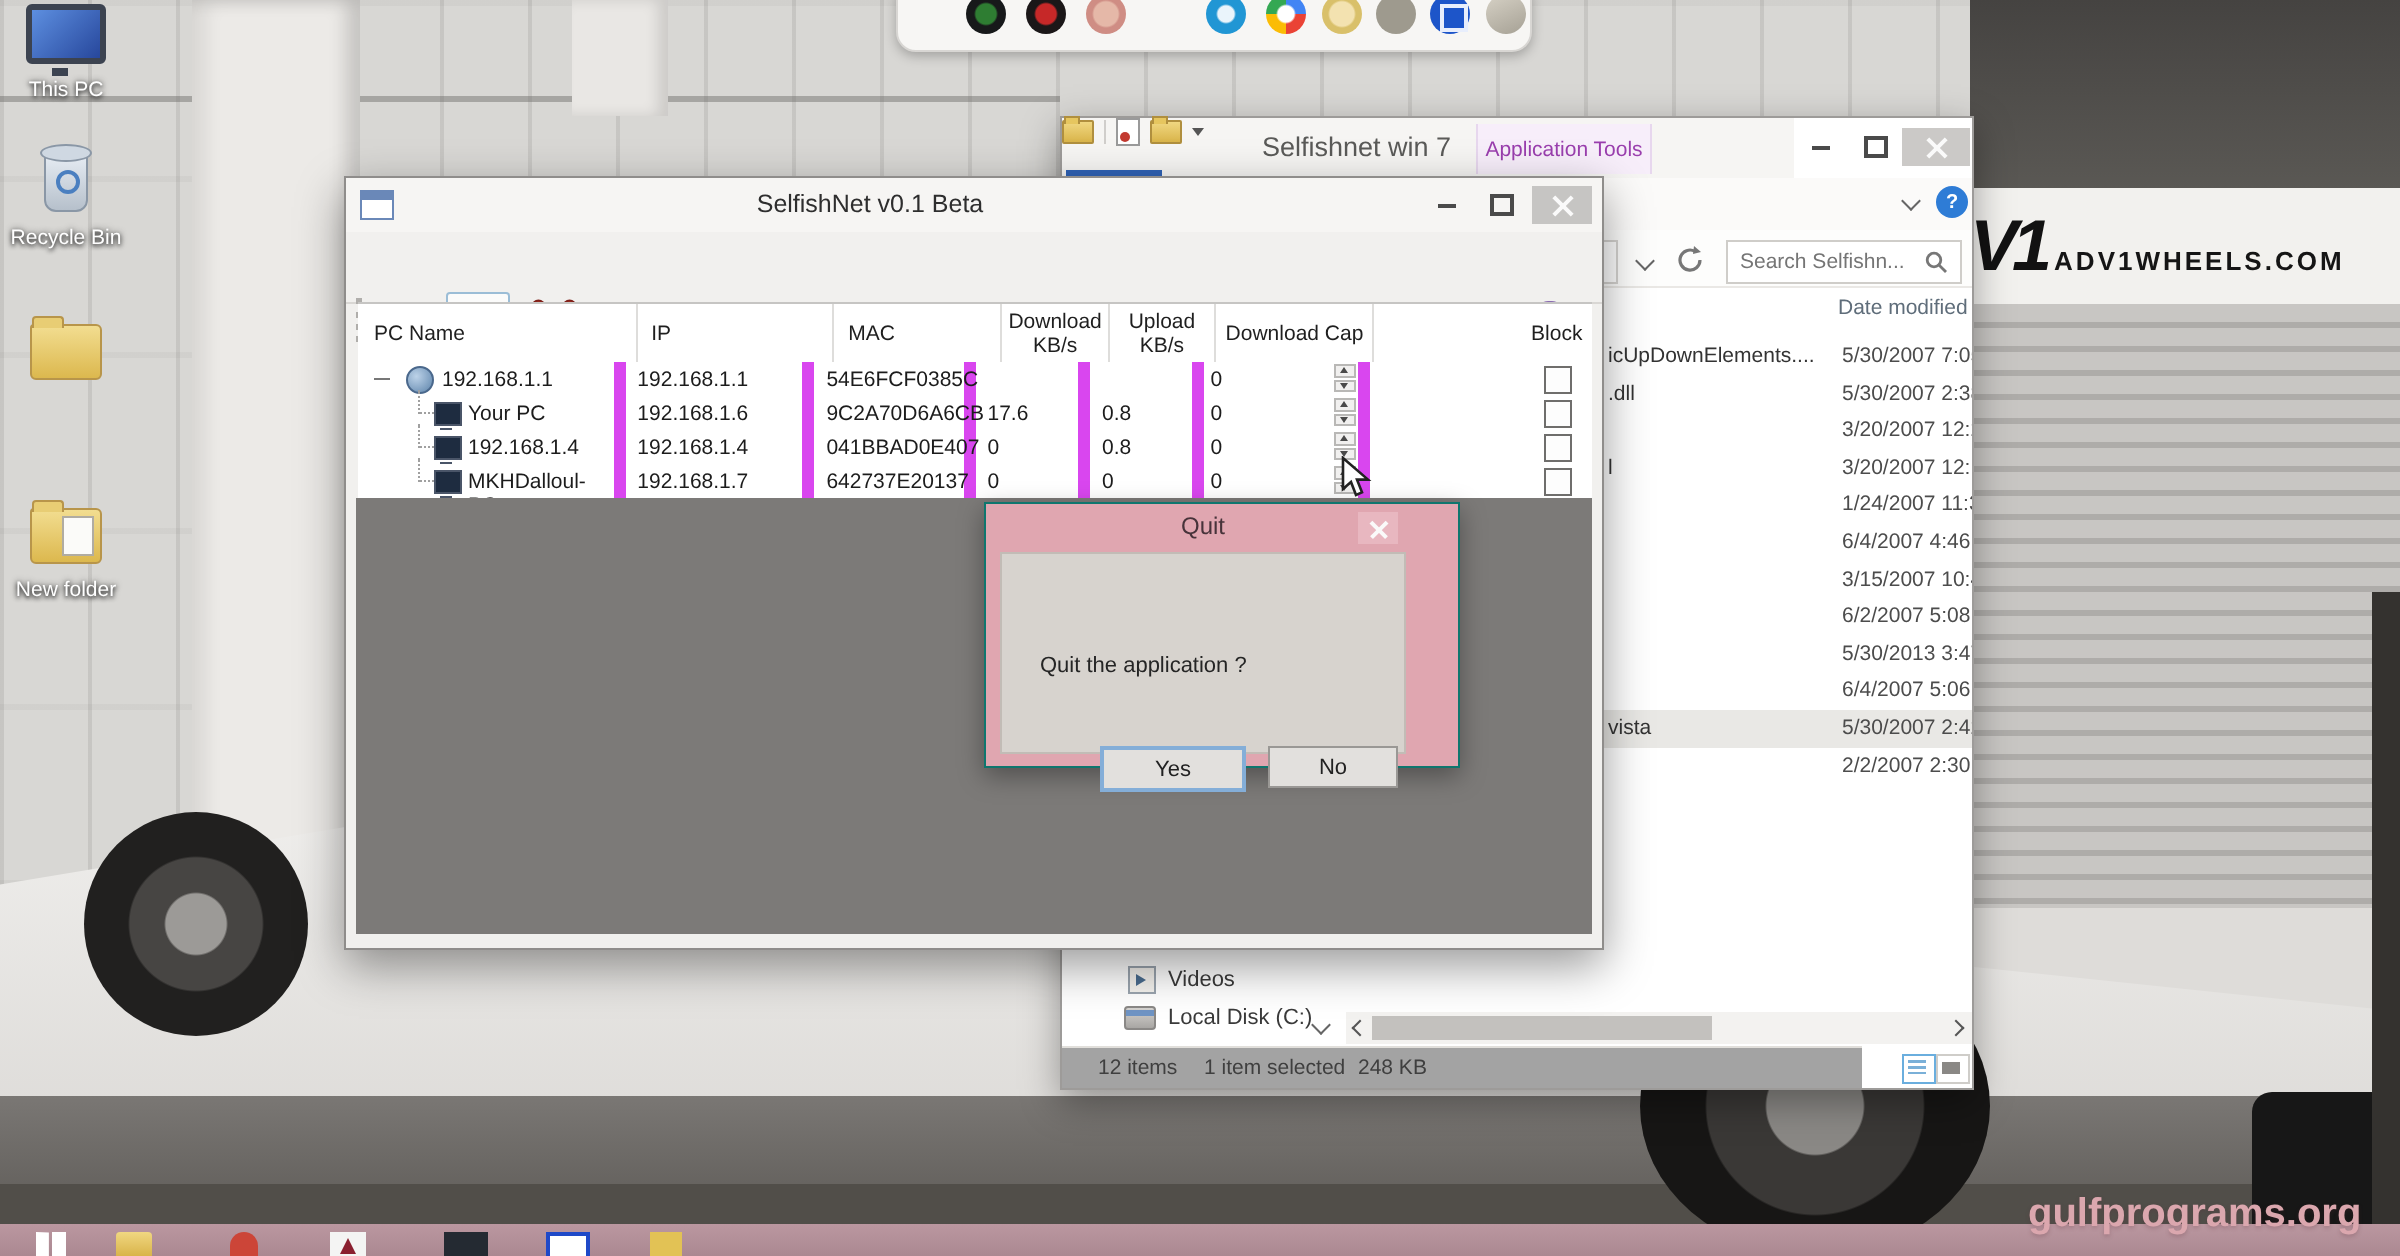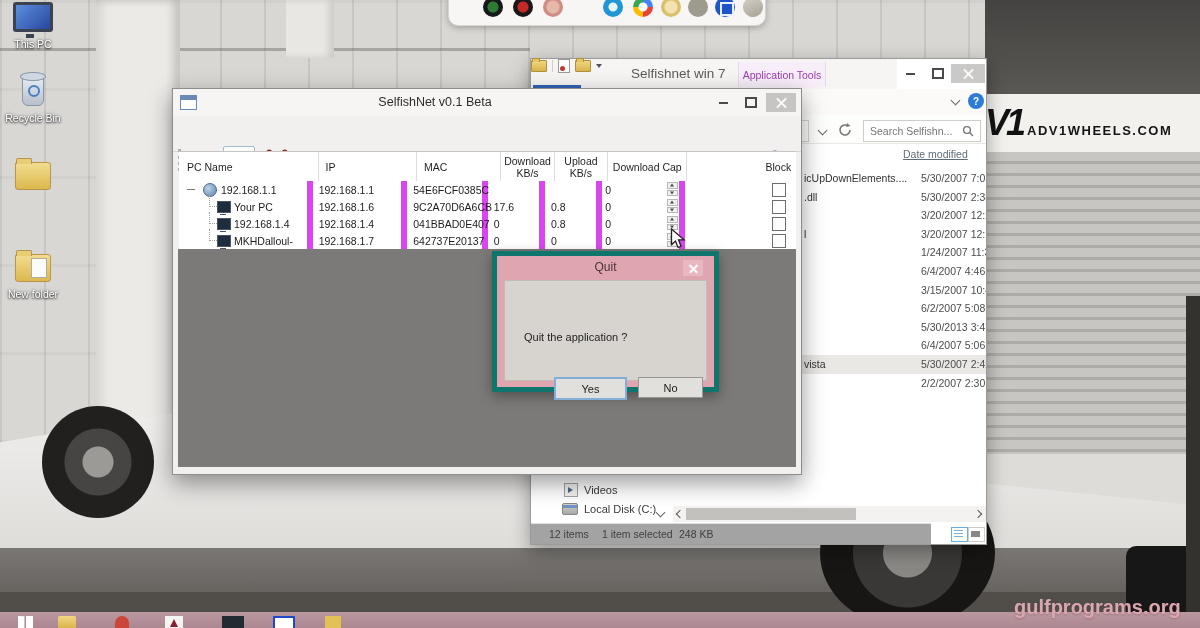--- a/index.html
+++ b/index.html
@@ -105,21 +105,21 @@
   .ex-btn{top:5px;width:26px;height:19px;display:flex;align-items:center;justify-content:center;}
   .ex-close{background:#cbc9c7;}
   .ex-ribbonrow{left:0;top:30px;width:455px;height:26px;background:#fbfaf9;border-bottom:1px solid #e6e4e1;}
   .help-circle{left:437px;top:34px;width:16px;height:16px;border-radius:50%;background:#2e7cd6;color:#fff;
     font-size:10px;font-weight:bold;display:flex;align-items:center;justify-content:center;}
   .ex-addrrow{left:0;top:56px;width:455px;height:28px;border-bottom:1px solid #eae8e5;background:#fdfdfc;}
   .addr-box{left:8px;top:61px;width:268px;height:20px;border:1px solid #d6d4d1;background:#fff;}
   .search-box{left:332px;top:61px;width:116px;height:20px;border:1px solid #cfcdc9;background:#fff;display:flex;align-items:center;}
   .search-box input{border:none;outline:none;width:92px;font-size:10.5px;color:#555;padding:0 0 0 6px;
     font-family:"Liberation Sans",sans-serif;background:transparent;}
-  .ex-col-header{left:372px;top:89px;font-size:10.5px;color:#5f6d7a;text-decoration:underline;}
+  .ex-col-header{left:388px;top:89px;font-size:10.5px;color:#5f6d7a;}
   .ex-list{left:270px;top:110px;width:185px;}
   .ex-row{height:18.6px;position:relative;font-size:10.5px;overflow:hidden;}
   .ex-row .fn{position:absolute;left:3px;top:3px;color:#333;white-space:nowrap;}
   .ex-row .fd{position:absolute;left:120px;top:3px;color:#4c4c4c;white-space:nowrap;}
   .ex-row.hl{background:#e9e8e5;}
   .ex-side-item{display:flex;align-items:center;gap:6px;font-size:11px;color:#3a3a3a;}
   .ic-video{display:inline-block;width:12px;height:12px;background:#f4f2ee;border:1px solid #9aa4ae;position:relative;}
   .ic-video::after{content:"";position:absolute;left:3px;top:3px;width:0;height:0;border-left:5px solid #4a6c8e;
     border-top:3px solid transparent;border-bottom:3px solid transparent;}
   .ic-disk{display:inline-block;width:14px;height:10px;background:linear-gradient(180deg,#d6d4d1,#a8a6a3);
@@ -172,22 +172,22 @@
   .spin i{flex:1;background:#f1f0ef;border:1px solid #b9b8b6;position:relative;}
   .spin i::after{content:"";position:absolute;left:50%;top:50%;transform:translate(-50%,-50%);
     border-left:2.5px solid transparent;border-right:2.5px solid transparent;}
   .spin .su::after{border-bottom:3px solid #4a4a4a;}
   .spin .sd::after{border-top:3px solid #4a4a4a;}
   .cbx{width:12px;height:12px;border:1px solid #6f6e6c;background:#fdfdfd;margin:2px auto 0 auto;}
   .cell.cflex{display:flex;justify-content:center;}
   .sn-dark{left:5px;top:160px;width:618px;height:218px;background:#7c7a78;}
 
   
-  .quit{left:492px;top:251px;width:217px;height:131px;background:#e0a6b0;border:5px solid #0f766e;
-    z-index:25;box-shadow:0 4px 12px rgba(0,0,0,.35);}
+  .quit{left:492px;top:251px;width:217px;height:131px;background:#e0a6b0;border:1px solid #0f766e;
+    z-index:25;box-shadow:0 4px 12px rgba(0,0,0,.35);padding-left:19px;}
   .q-title{left:0;top:4px;width:217px;text-align:center;font-size:12px;color:#47333a;}
   .q-close{left:186px;top:4px;width:20px;height:16px;background:#e8b7c0;display:flex;align-items:center;justify-content:center;}
   .q-close .xg{width:9px;height:9px;} .q-close .xg::before,.q-close .xg::after{top:4px;width:11px;height:1.6px;}
   .q-inner{left:7px;top:24px;width:201px;height:99px;background:#d7d3ce;border:1px solid #c2bcb6;}
   .q-msg{left:19px;top:50px;font-size:11px;color:#252525;}
   .q-btn{top:96px;height:19px;background:#e2e0dd;font-size:11px;color:#222;display:flex;align-items:center;justify-content:center;}
   .q-yes{left:49px;width:69px;border:2px solid #84aed8;}
   .q-no{left:133px;width:63px;border:1px solid #9a9895;}
 
   

